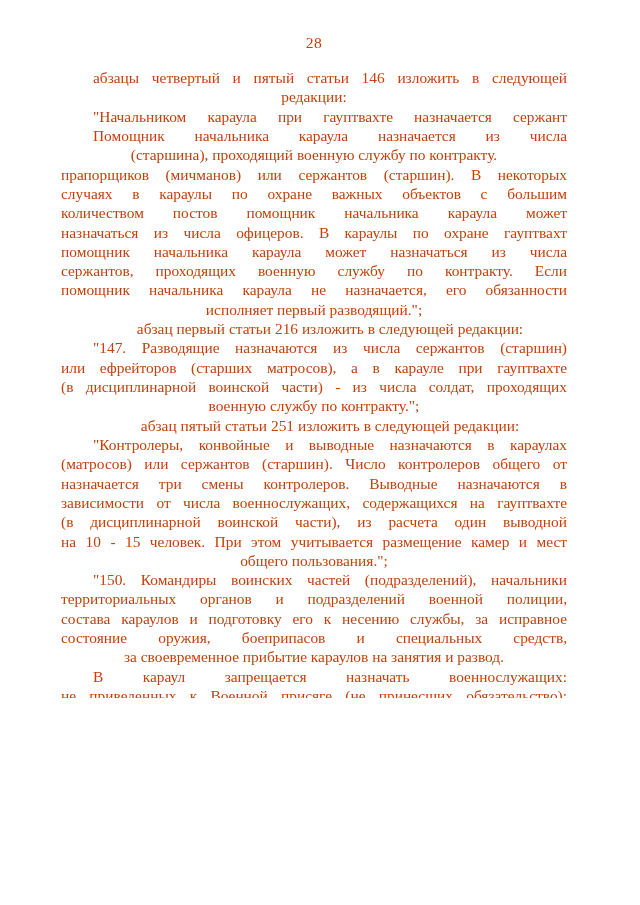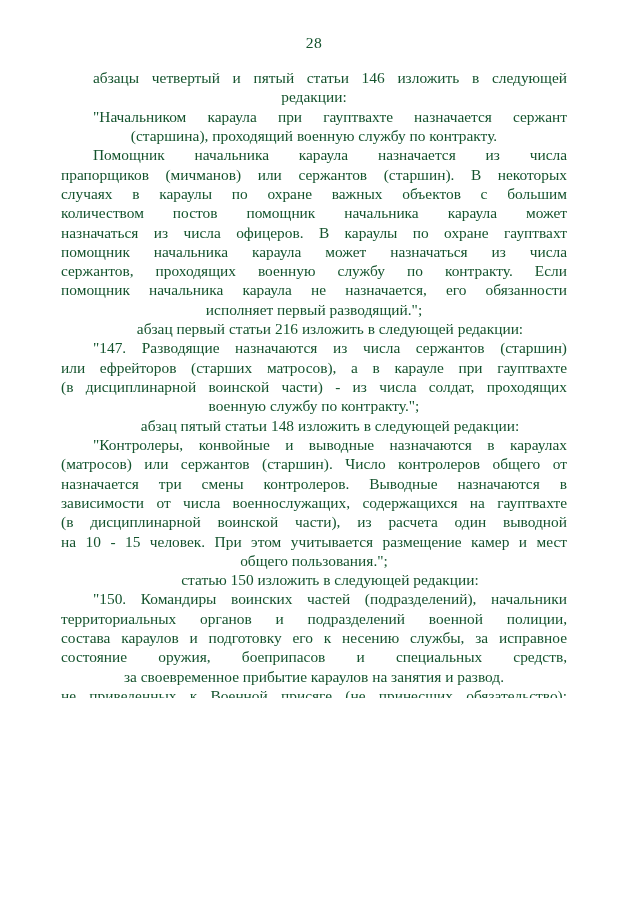--- a/index.html
+++ b/index.html
@@ -7,21 +7,21 @@
     padding: 0;
     background: #ffffff;
   }
   #page {
     position: relative;
     width: 640px;
     height: 698px;
     background: #ffffff;
     overflow: hidden;
     font-family: "Liberation Serif", "DejaVu Serif", serif;
-    color: #14532d;
+    color: #c2410c;
   }
   #page-number {
     position: absolute;
     top: 33px;
     left: 61px;
     width: 506px;
     text-align: center;
     font-size: 15.6px;
     line-height: 19.3px;
     letter-spacing: 0.5px;
@@ -50,45 +50,45 @@
 </style>
 </head>
 <body>
 
 <div id="page">
   <div id="page-number">28</div>
   <div id="text-block">
       <div class="line indent justify">абзацы четвертый и пятый статьи 146 изложить в следующей</div>
       <div class="line">редакции:</div>
       <div class="line indent justify">"Начальником караула при гауптвахте назначается сержант</div>
+      <div class="line indent justify">Помощник начальника караула назначается из числа</div>
       <div class="line">(старшина), проходящий военную службу по контракту.</div>
-      <div class="line indent justify">Помощник начальника караула назначается из числа</div>
       <div class="line justify">прапорщиков (мичманов) или сержантов (старшин). В некоторых</div>
       <div class="line justify">случаях в караулы по охране важных объектов с большим</div>
       <div class="line justify">количеством постов помощник начальника караула может</div>
       <div class="line justify">назначаться из числа офицеров. В караулы по охране гауптвахт</div>
       <div class="line justify">помощник начальника караула может назначаться из числа</div>
       <div class="line justify">сержантов, проходящих военную службу по контракту. Если</div>
       <div class="line justify">помощник начальника караула не назначается, его обязанности</div>
       <div class="line">исполняет первый разводящий.";</div>
       <div class="line indent">абзац первый статьи 216 изложить в следующей редакции:</div>
       <div class="line indent justify">"147. Разводящие назначаются из числа сержантов (старшин)</div>
       <div class="line justify">или ефрейторов (старших матросов), а в карауле при гауптвахте</div>
       <div class="line justify">(в дисциплинарной воинской части) - из числа солдат, проходящих</div>
       <div class="line">военную службу по контракту.";</div>
-      <div class="line indent">абзац пятый статьи 148 изложить в следующей редакции:</div>
+      <div class="line indent">абзац пятый статьи 251 изложить в следующей редакции:</div>
       <div class="line indent justify">"Контролеры, конвойные и выводные назначаются в караулах</div>
       <div class="line justify">(матросов) или сержантов (старшин). Число контролеров общего от</div>
       <div class="line justify">назначается три смены контролеров. Выводные назначаются в</div>
       <div class="line justify">зависимости от числа военнослужащих, содержащихся на гауптвахте</div>
       <div class="line justify">(в дисциплинарной воинской части), из расчета один выводной</div>
       <div class="line justify">на 10 - 15 человек. При этом учитывается размещение камер и мест</div>
       <div class="line">общего пользования.";</div>
-      <div class="line indent">статью 150 изложить в следующей редакции:</div>
       <div class="line indent justify">"150. Командиры воинских частей (подразделений), начальники</div>
       <div class="line justify">территориальных органов и подразделений военной полиции,</div>
       <div class="line justify">состава караулов и подготовку его к несению службы, за исправное</div>
       <div class="line justify">состояние оружия, боеприпасов и специальных средств,</div>
       <div class="line">за своевременное прибытие караулов на занятия и развод.</div>
+      <div class="line indent justify">В караул запрещается назначать военнослужащих:</div>
       <div class="line justify">не приведенных к Военной присяге (не принесших обязательство);</div>
       <div class="line">не усвоивших соответствующей программы подготовки прибывшего</div>
     </div>
 </div>
 
 </body></html>

